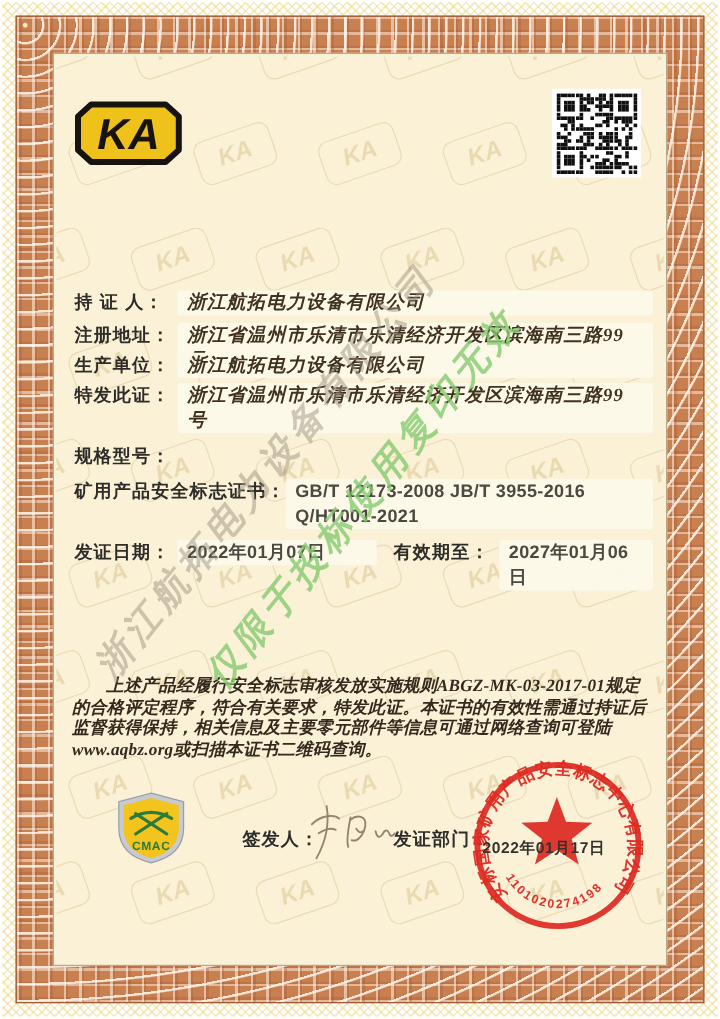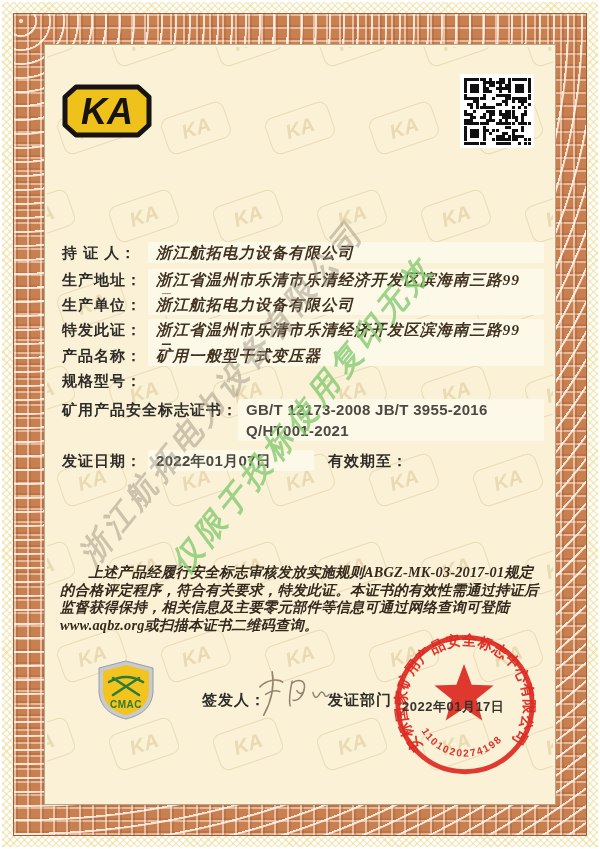--- a/index.html
+++ b/index.html
@@ -372,46 +372,43 @@
         <div class="qm" style="left: 64.3px; top: 67.5px;"></div>
         <div class="qm" style="left: 67.5px; top: 67.5px;"></div>
       </div>
 
 
     <div class="row" style="top:242px">
       <span class="lbl">持 证 人：</span>
       <span class="val kai">浙江航拓电力设备有限公司</span>
     </div>
     <div class="row" style="top:269px">
-      <span class="lbl">生产地址：</span>
+      <span class="lbl">注册地址：</span>
       <span class="val kai">浙江省温州市乐清市乐清经济开发区滨海南三路99号</span>
     </div>
     <div class="row" style="top:294px">
       <span class="lbl">生产单位：</span>
       <span class="val kai">浙江航拓电力设备有限公司</span>
     </div>
     <div class="row" style="top:319px">
       <span class="lbl">特发此证：</span>
       <span class="val kai">浙江省温州市乐清市乐清经济开发区滨海南三路99号</span>
-    </div>
-    <div class="row" style="top:345px">
-      <span class="lbl">产品名称：</span>
-      <span class="val kai">矿用一般型干式变压器</span>
     </div>
     <div class="row" style="top:370px">
       <span class="lbl">规格型号：</span>
     </div>
     <div class="row" style="top:399px">
       <span class="lbl lblwide">矿用产品安全标志证书：</span>
       <span class="val tech">GB/T 12173-2008 JB/T 3955-2016 Q/HT001-2021</span>
     </div>
     <div class="row" style="top:450px">
       <span class="lbl">发证日期：</span>
       <span class="val valfix tech">2022年01月07日</span>
       <span class="midlbl">有效期至：</span>
+      <span class="val tech">2027年01月06日</span>
     </div>
 
     <div class="statement">上述产品经履行安全标志审核发放实施规则ABGZ-MK-03-2017-01规定的合格评定程序，符合有关要求，特发此证。本证书的有效性需通过持证后监督获得保持，相关信息及主要零元部件等信息可通过网络查询可登陆www.aqbz.org或扫描本证书二维码查询。</div>
 
     <svg class="abs" style="left:94px;top:660px;" width="64" height="60" viewBox="0 0 64 60">
       <path d="M32,1 L59,8 L59,30 C59,47 47,55.5 32,59 C17,55.5 5,47 5,30 L5,8 Z" fill="#c7cad0" stroke="#999ea6" stroke-width="1"></path>
       <path d="M32,5 L55,11 L55,30 C55,44.5 44.5,52 32,55 C19.5,52 9,44.5 9,30 L9,11 Z" fill="#f2c41d"></path>
       <g stroke="#2e7a39" stroke-width="2.6" fill="none" stroke-linecap="round">
         <path d="M15,22 Q32,12 49,22"></path>
         <path d="M19,18 L45,35"></path>

